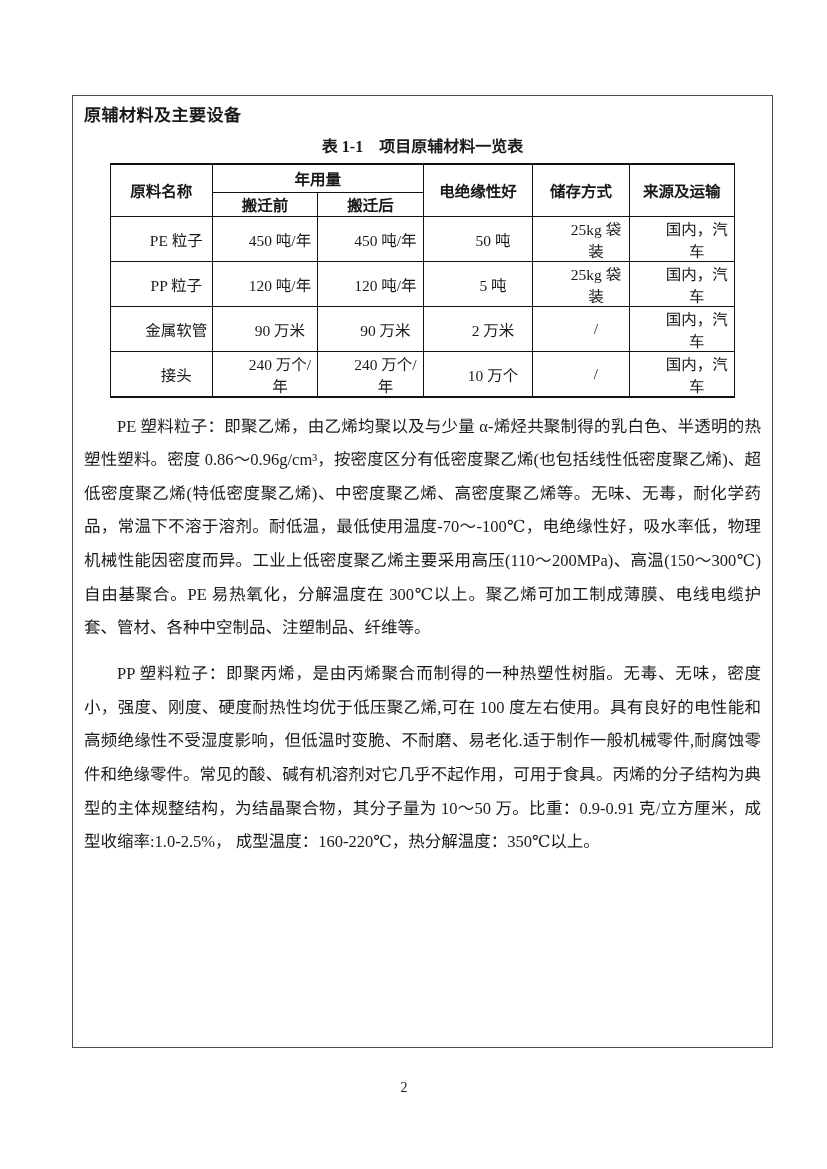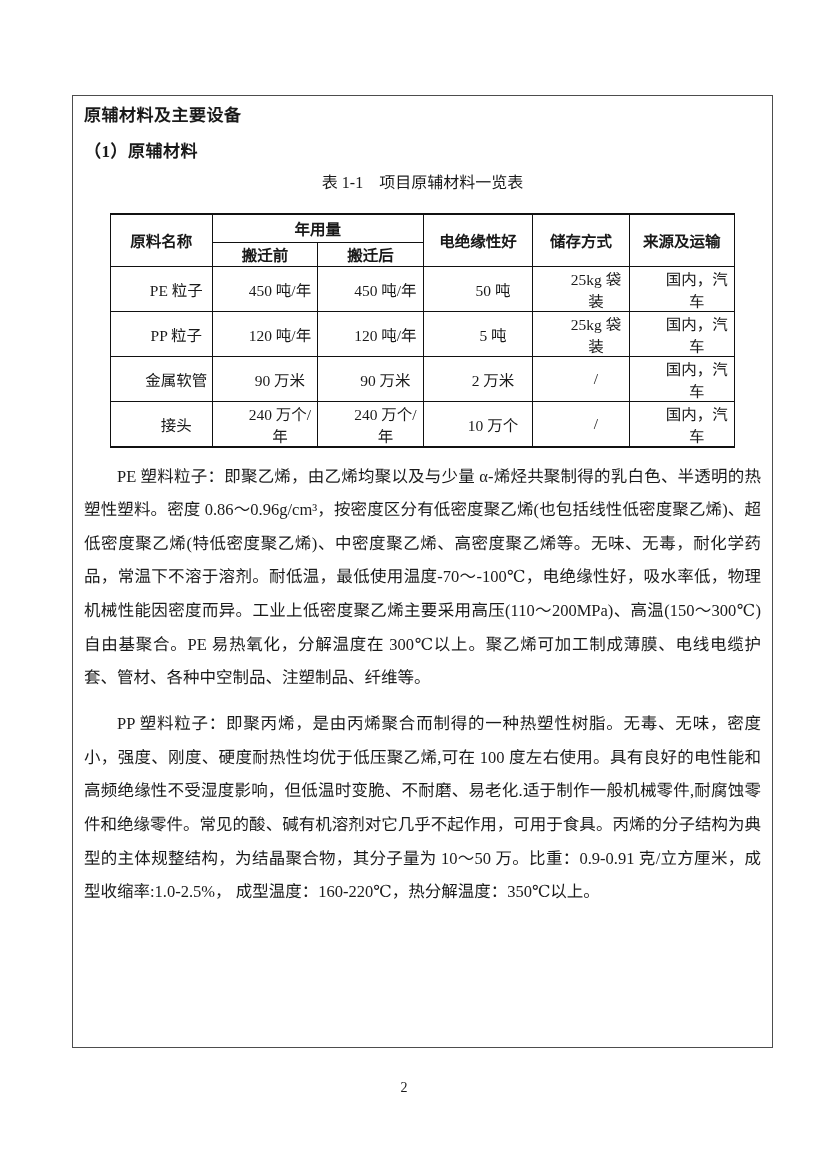--- a/index.html
+++ b/index.html
@@ -31,25 +31,25 @@
   }
   .sec-heading {
     font-weight: bold;
     font-size: 17px;
     line-height: 24px;
     margin-top: 12px;
     letter-spacing: 0.5px;
   }
   .table-caption {
     text-align: center;
-    font-weight: normal;
+    font-weight: bold;
     font-size: 16px;
     line-height: 22px;
     margin-top: 8px;
-    margin-bottom: 19px;
+    margin-bottom: 5px;
   }
   table.materials {
     border-collapse: collapse;
     width: 625px;
     margin: 0 auto;
     table-layout: fixed;
     font-size: 15.5px;
     text-align: center;
     border-top: 2px solid #111;
     border-bottom: 2px solid #111;
@@ -91,21 +91,20 @@
 </head>
 <body>
 
 <div class="page">
 
   <div class="content-box">
 
     <div class="doc-title">原辅材料及主要设备</div>
 
 
-    <div class="sec-heading">（1）原辅材料</div>
 
     <div class="table-caption">表 1-1　项目原辅材料一览表</div>
 
     <table class="materials">
       <colgroup>
         <col class="col-material">
         <col class="col-before">
         <col class="col-after">
         <col class="col-max">
         <col class="col-method">

